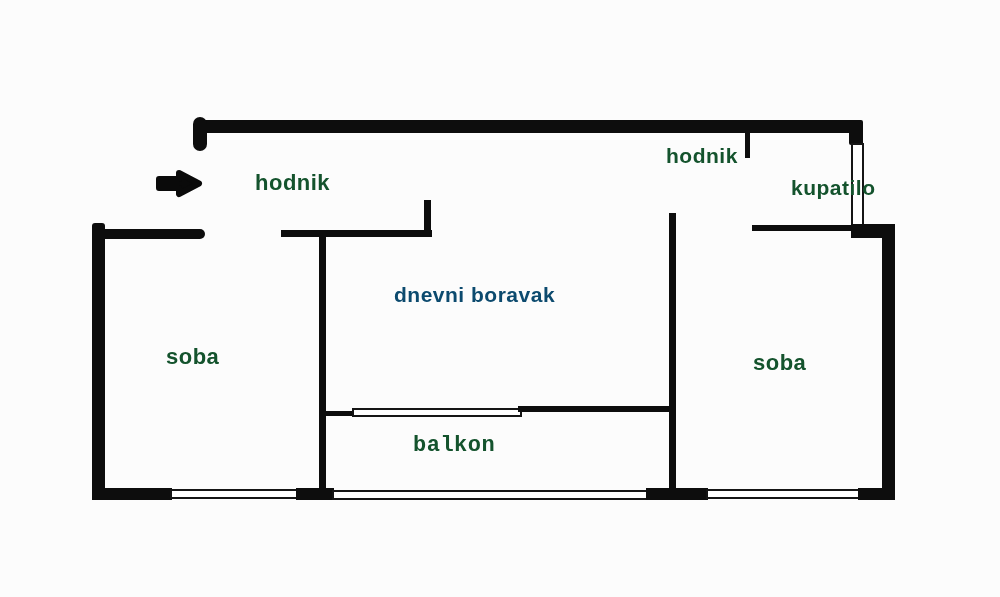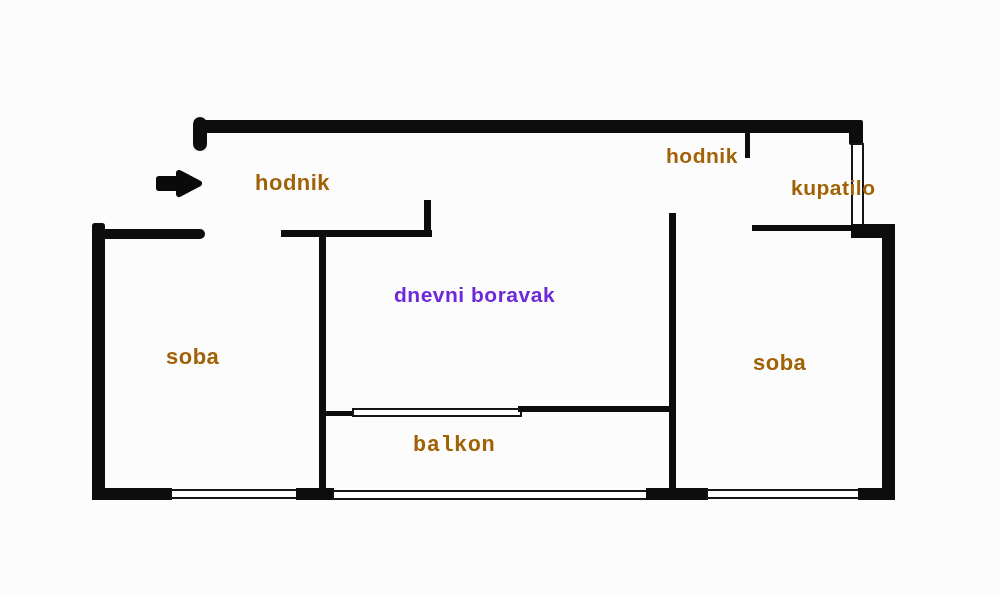--- a/index.html
+++ b/index.html
@@ -9,26 +9,26 @@
     height: 597px;
     background: #fcfcfc;
     font-family: "Liberation Sans", sans-serif;
     overflow: hidden;
   }
   .wall { position: absolute; background: #0d0d0d; }
   .win  { position: absolute; background: #ffffff; border: 2px solid #151515; box-sizing: border-box; }
   .lbl  {
     position: absolute;
     font-weight: 700;
-    color: #a16207;
+    color: #14532d;
     line-height: 1;
     white-space: nowrap;
     letter-spacing: 0.5px;
   }
-  .lbl-living { color: #6d28d9; }
+  .lbl-living { color: #0c4a6e; }
   .arrow { position: absolute; }
 </style>
 </head>
 <body>
 
 <div id="plan">
 
   <div class="wall" style="left:196px; top:120px; width:666px; height:13px; border-radius:3px;"></div>
   <div class="wall" style="left:193px; top:117px; width:14px; height:34px; border-radius:7px;"></div>
   <div class="wall" style="left:849px; top:120px; width:14px; height:25px; border-radius:2px;"></div>

